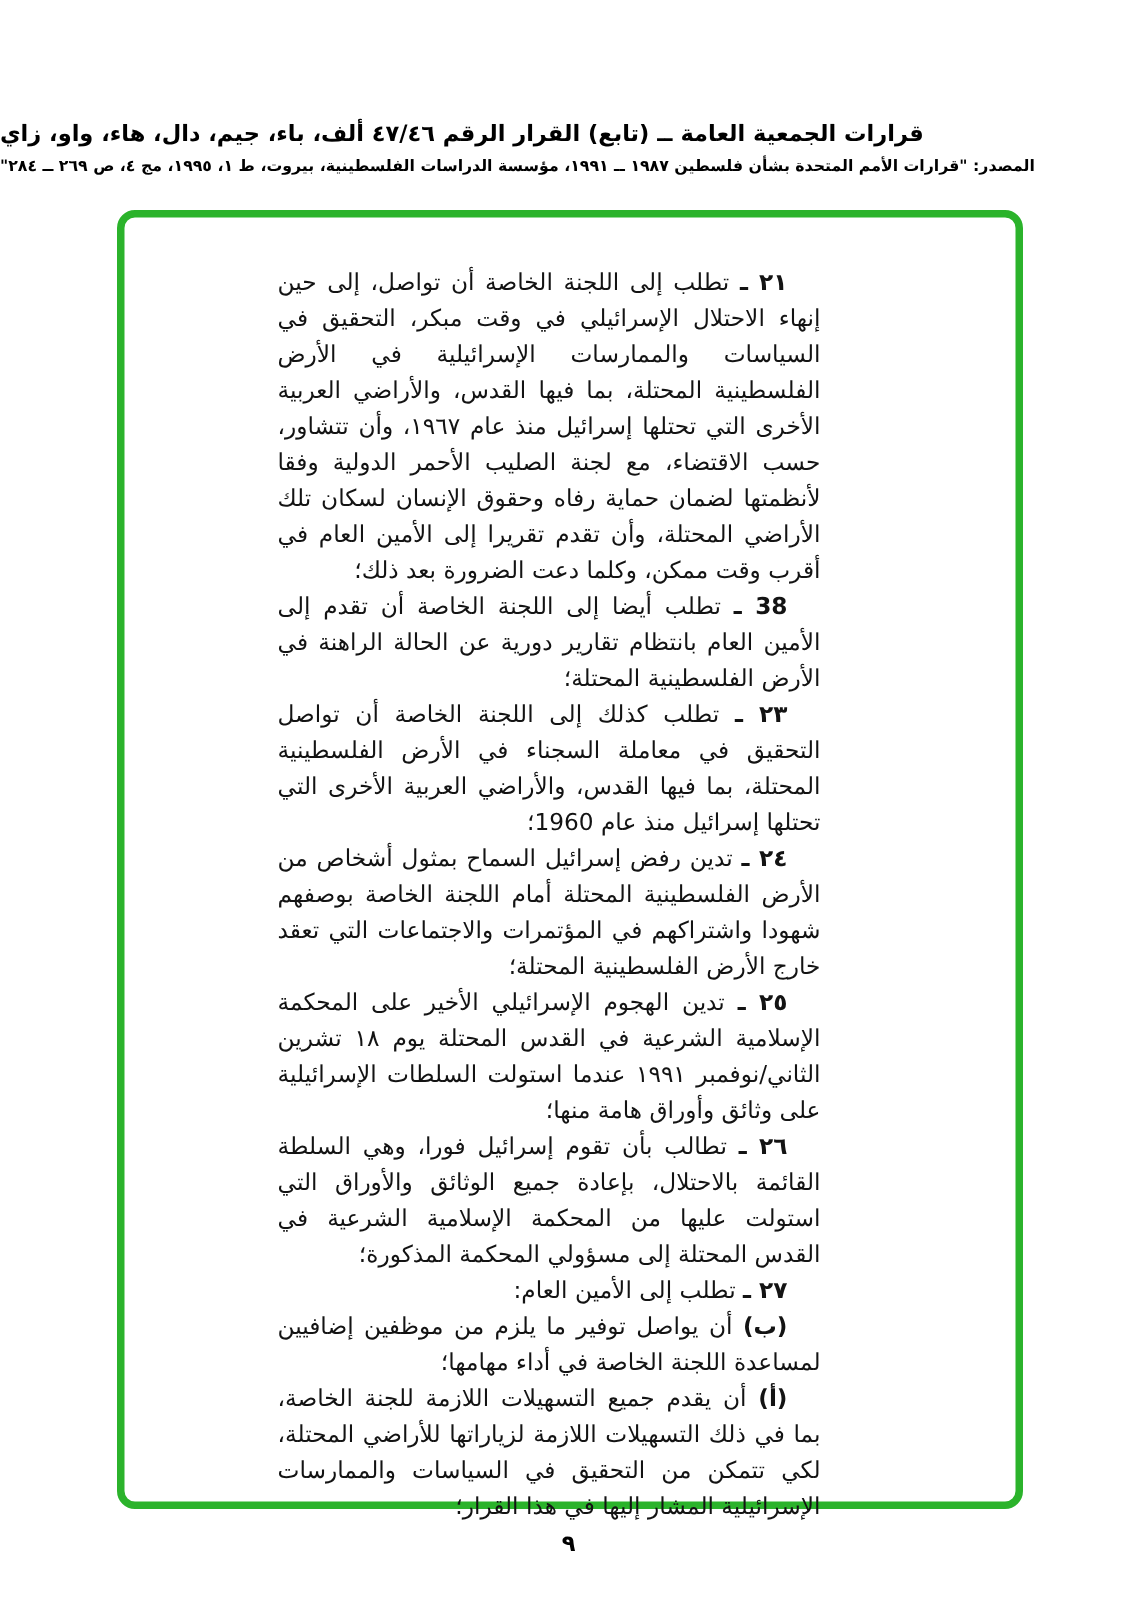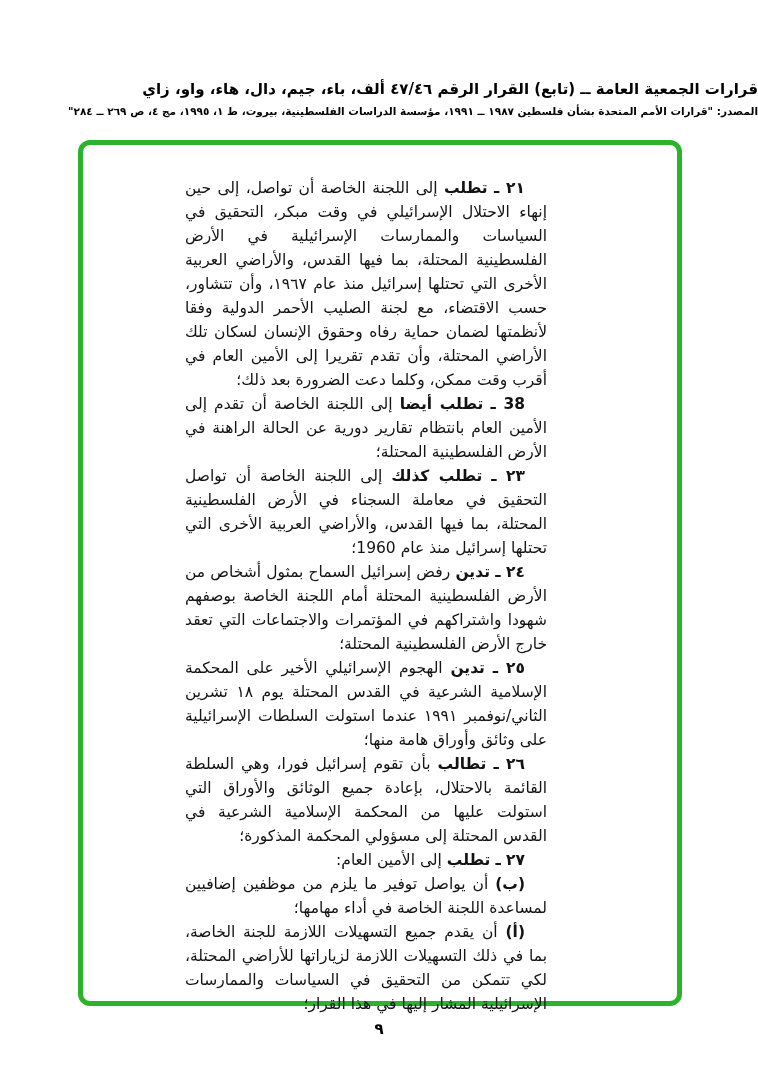--- a/index.html
+++ b/index.html
@@ -13,21 +13,21 @@
     position: relative;
     font-family: "DejaVu Sans", "Liberation Sans", sans-serif;
     color: #000;
     overflow: hidden;
   }
   .doc-header {
     position: absolute;
     top: 80px;
     left: 0;
     right: 0;
-    text-align: right;
+    text-align: left;
     direction: rtl;
   }
   .doc-title {
     font-size: 15px;
     font-weight: bold;
     color: #000;
   }
   .doc-source {
     font-size: 10.5px;
     font-weight: bold;
@@ -55,21 +55,21 @@
     font-size: 15.5px;
     line-height: 24px;
     color: #131313;
   }
   .para {
     margin: 0;
     padding: 0;
     text-indent: 22px;
   }
   .p-prefix { font-weight: bold; }
-  .p-verb   { font-weight: bold; }
+  .p-verb   { font-weight: normal; }
   .page-number {
     position: absolute;
     top: 1020px;
     left: 0;
     right: 0;
     text-align: center;
     font-size: 15px;
     font-weight: bold;
     color: #000;
   }

